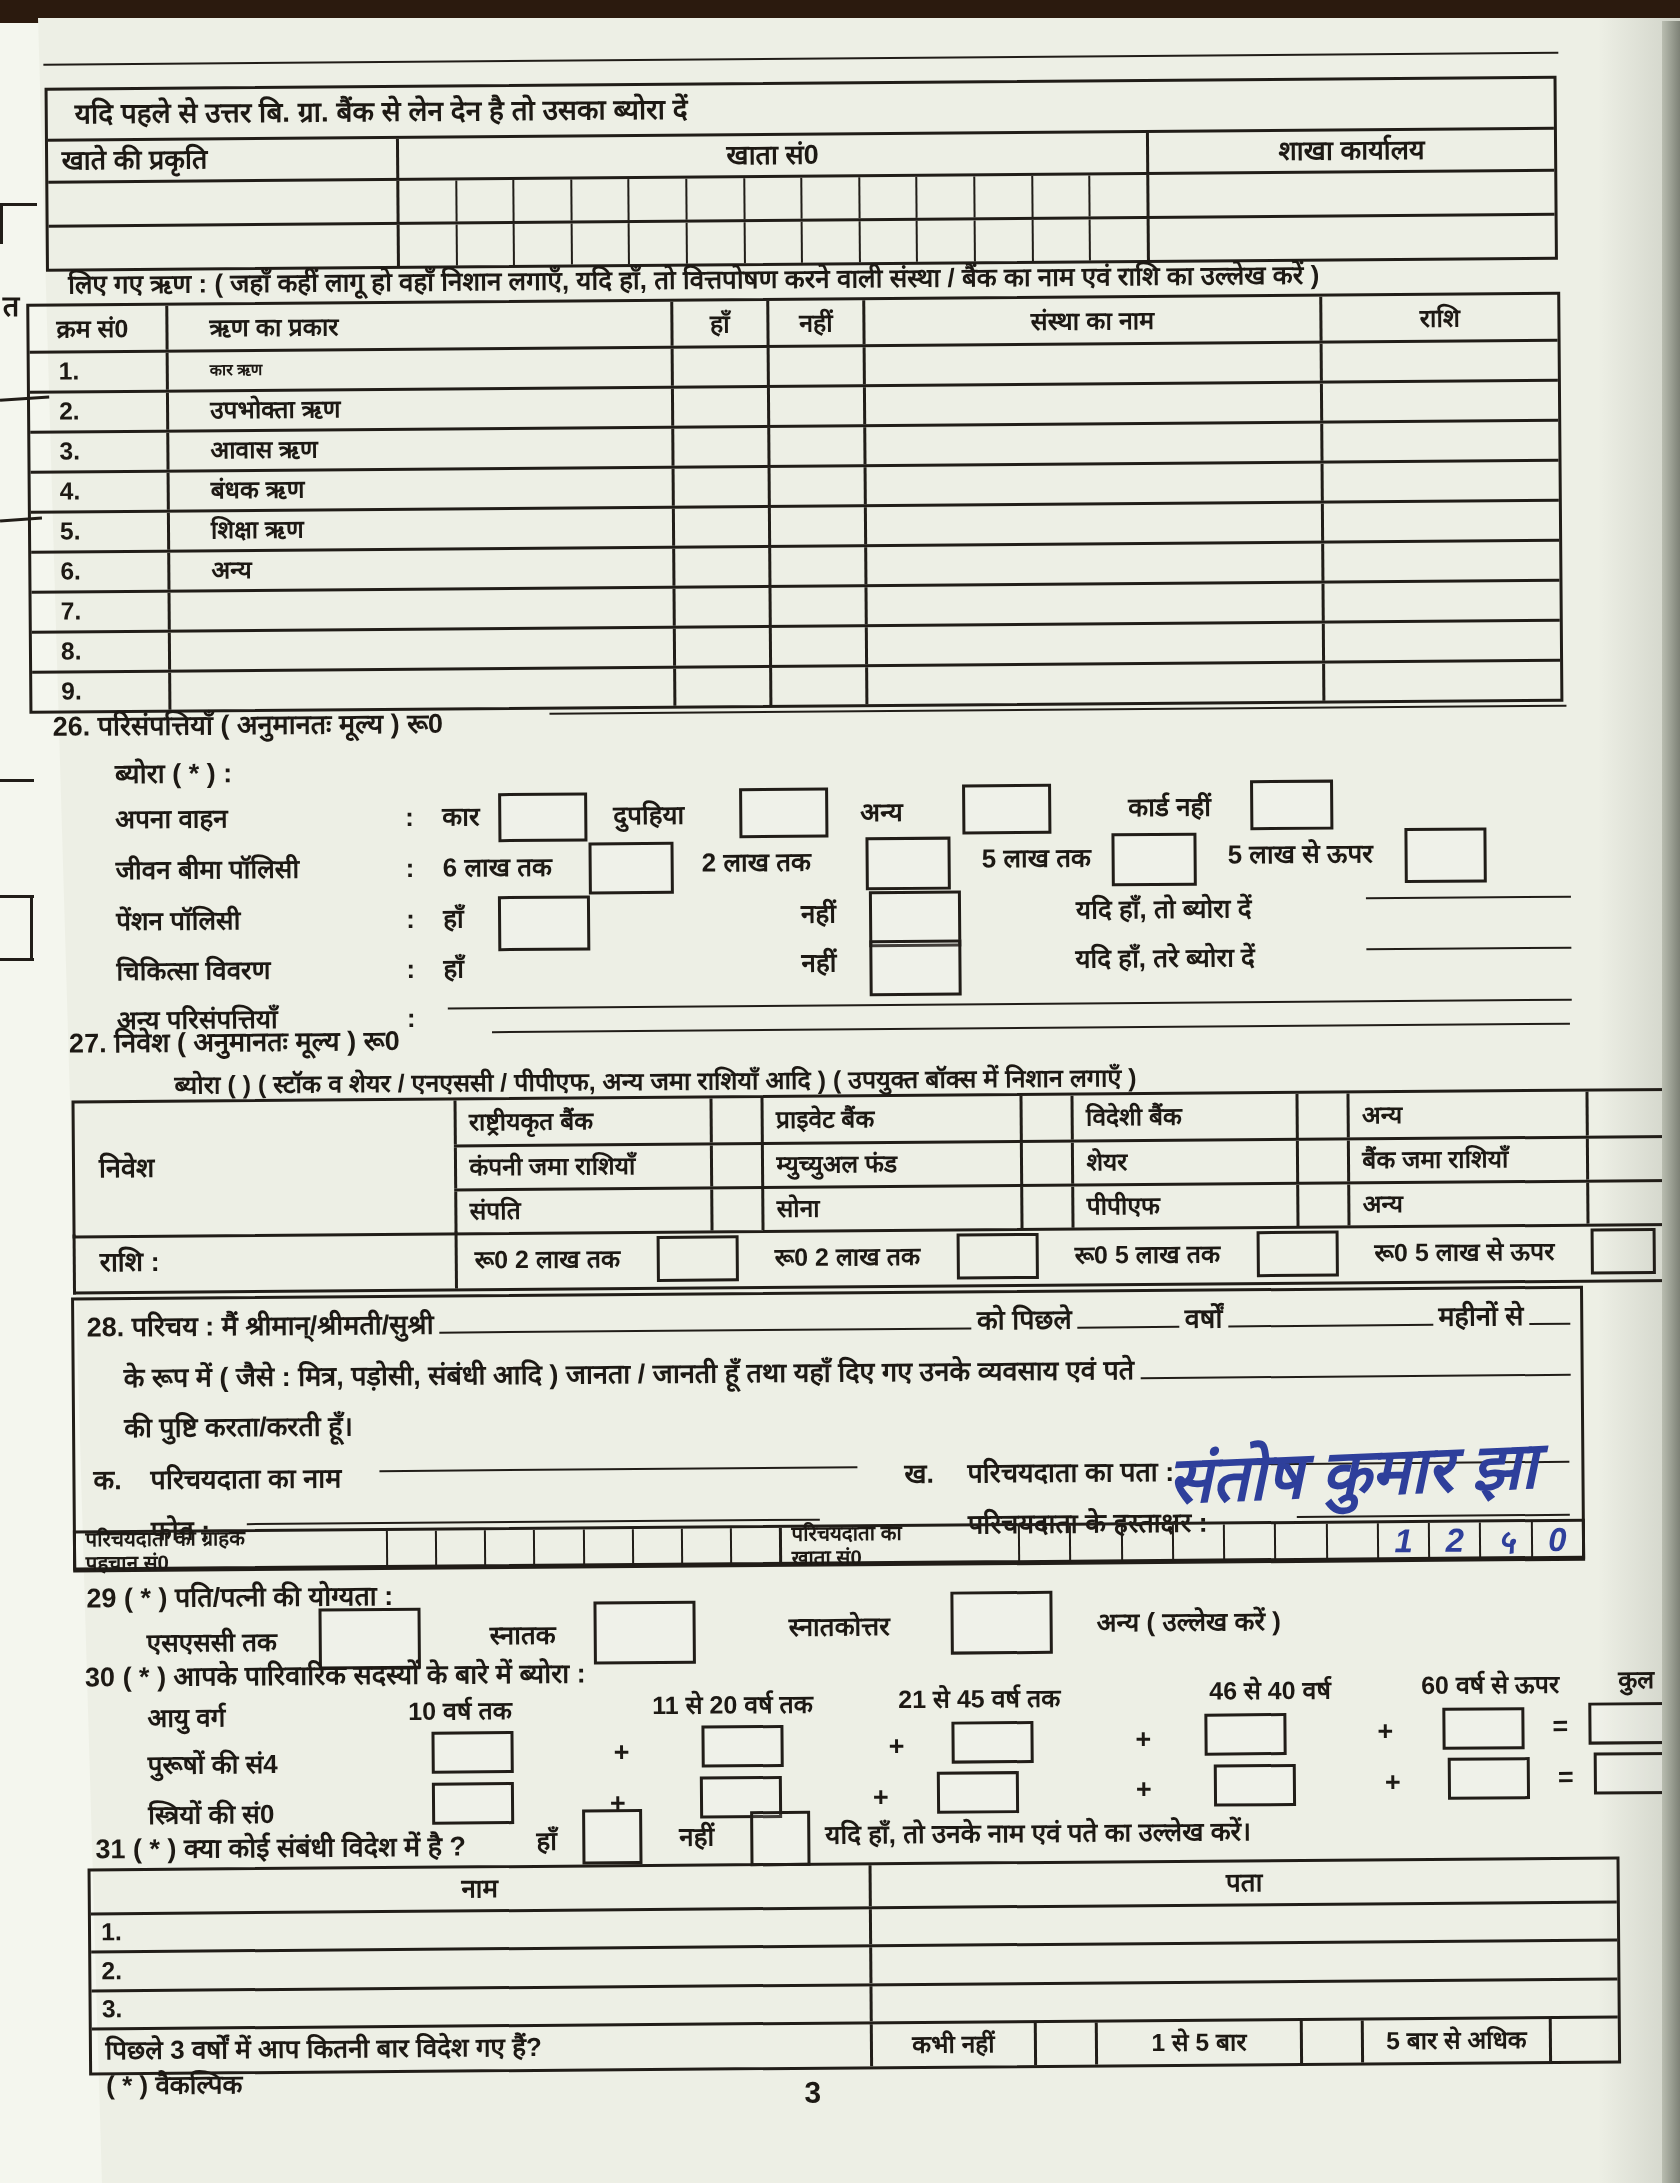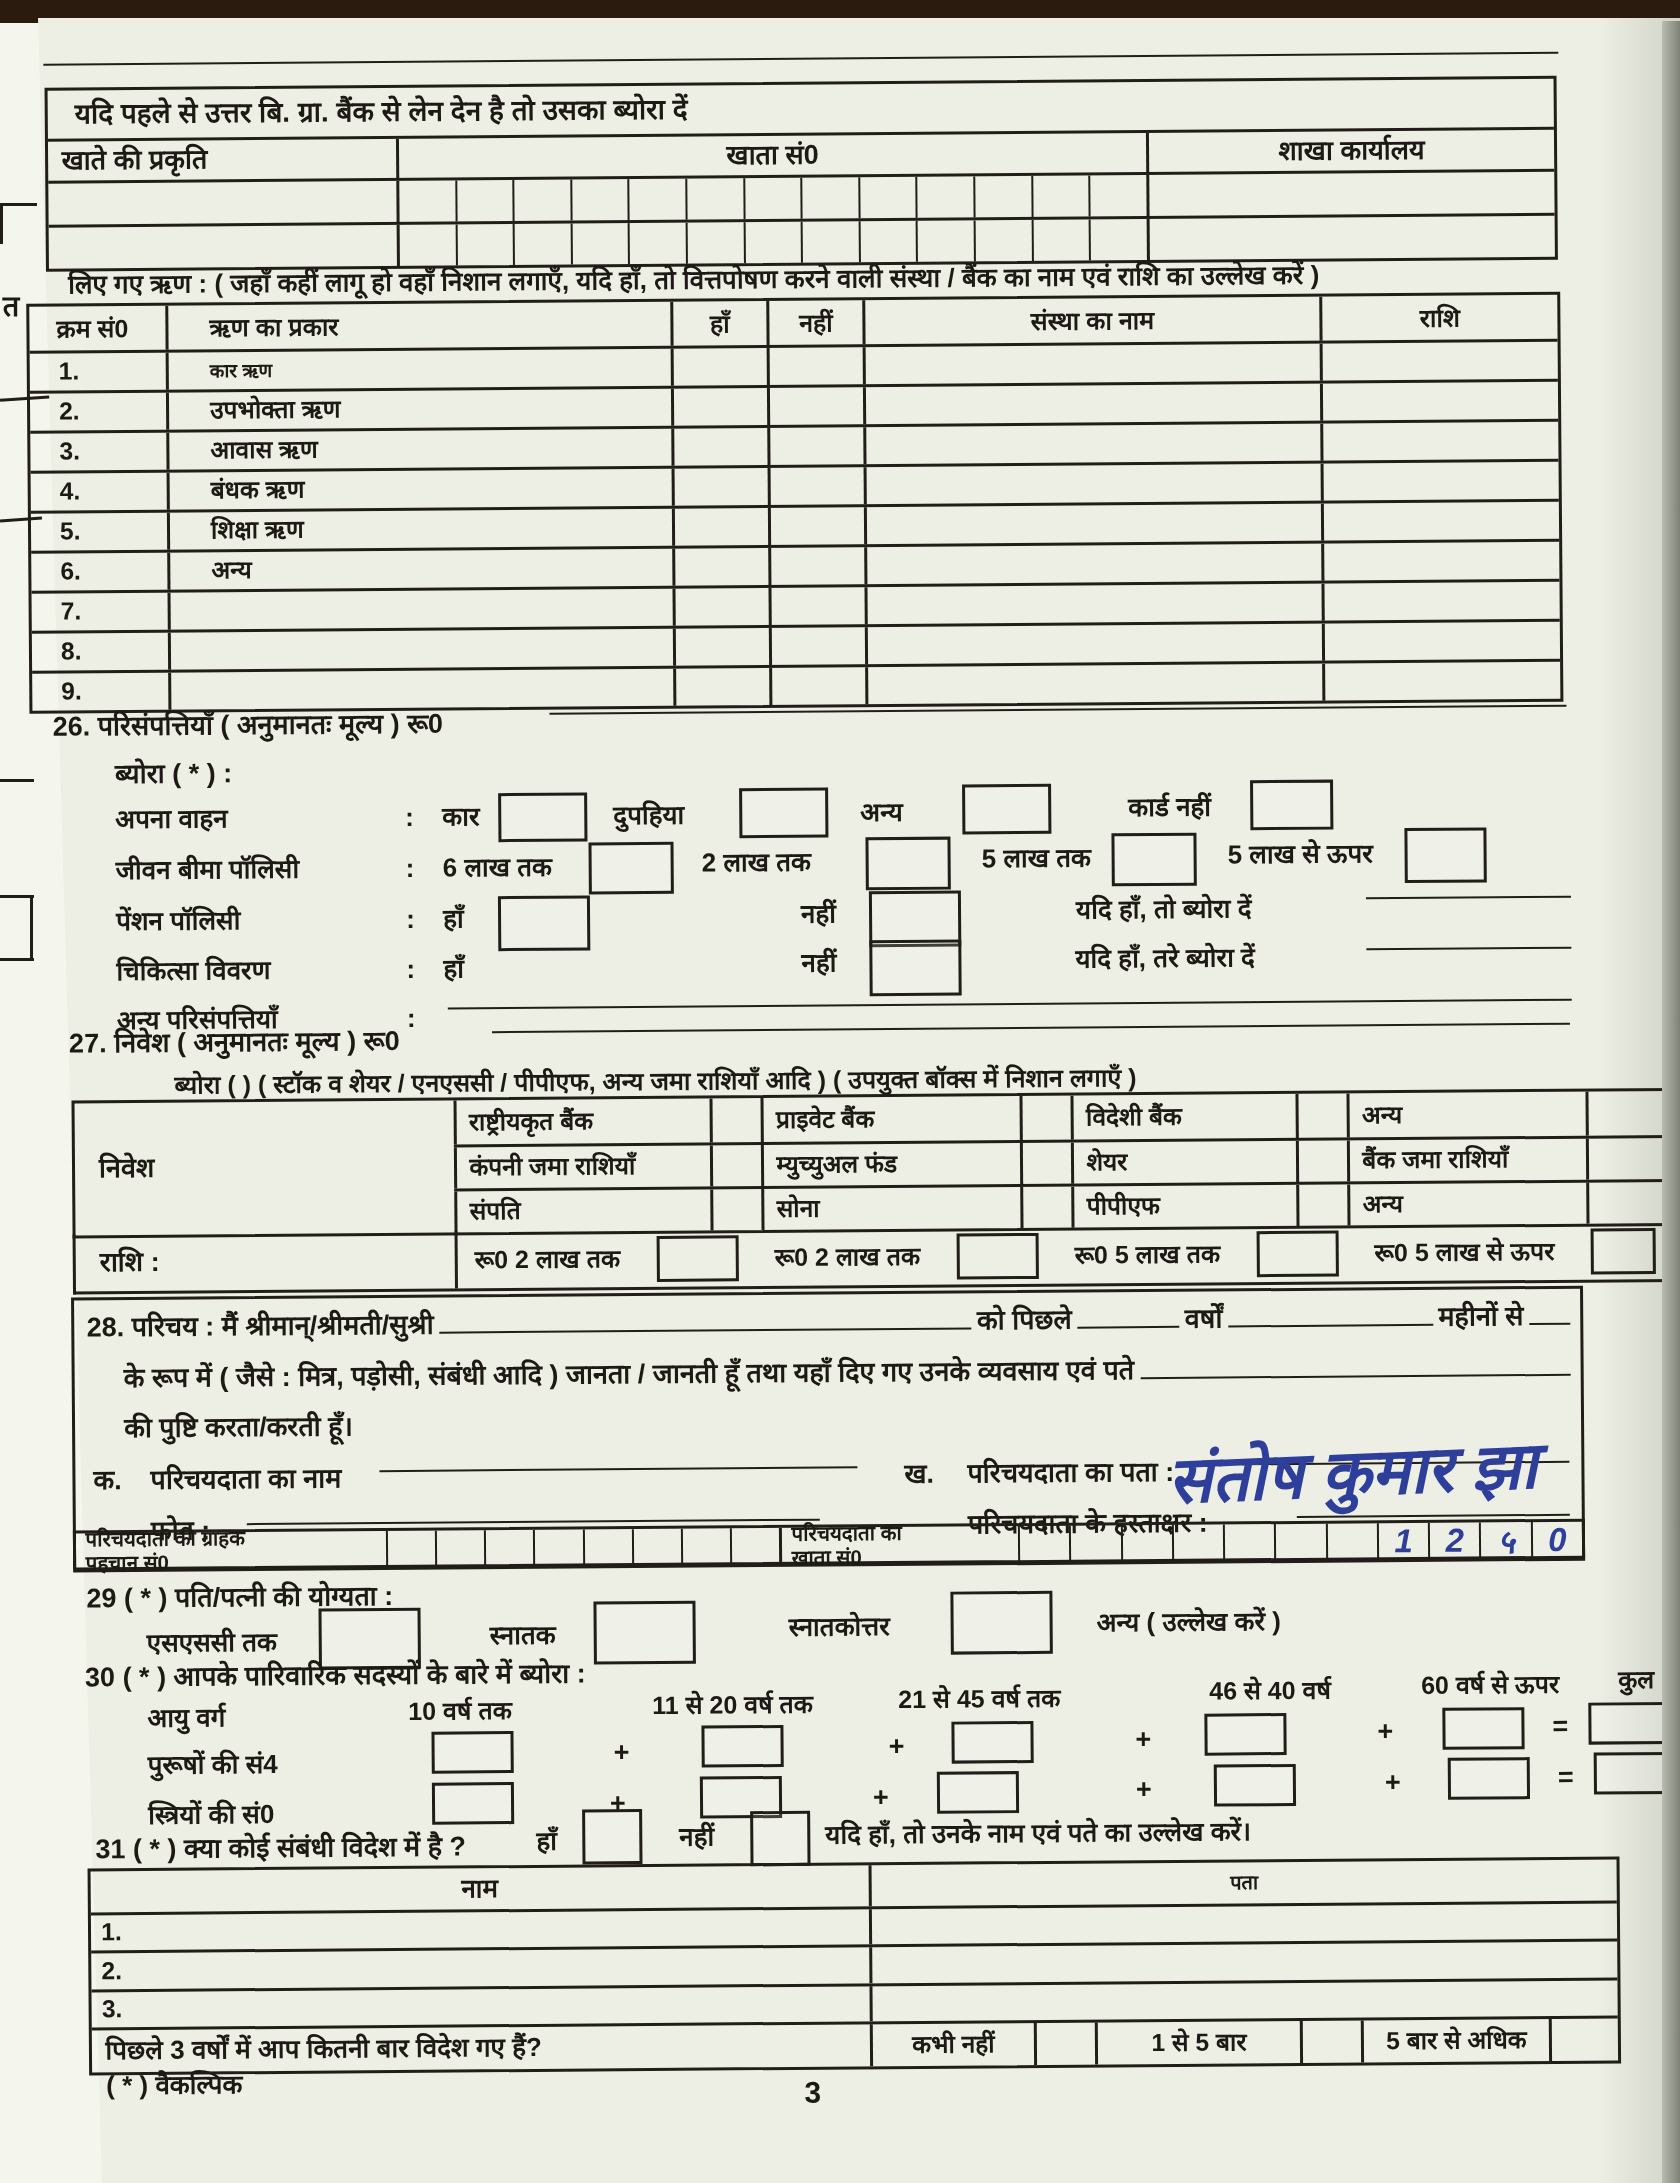--- a/index.html
+++ b/index.html
@@ -132,21 +132,21 @@
         </div>
       <div class="c bl" style="flex:1;height:100%;justify-content:center">
           <span class="t" style="font-size:25px">राशि</span>
         </div>
     </div>
     <div class="trow bt" style="height:40px">
       <div class="c" style="width:136px;height:100%;padding-left:29px">
           <span class="t" style="font-size:24.6px">1.</span>
         </div>
       <div class="c bl" style="width:505px;height:100%;padding-left:41px">
-          <span class="t" style="font-size:19px">कार ऋण</span>
+          <span class="t" style="font-size:16px">कार ऋण</span>
         </div>
       <div class="bl" style="width:96px;height:100%"></div>
       <div class="bl" style="width:96px;height:100%"></div>
       <div class="bl" style="width:457px;height:100%"></div>
       <div class="bl" style="flex:1;height:100%"></div>
     </div>
     <div class="trow bt" style="height:40px">
       <div class="c" style="width:136px;height:100%;padding-left:29px">
           <span class="t" style="font-size:24.6px">2.</span>
         </div>
@@ -494,21 +494,21 @@
   <span class="t a" style="left:667px;top:1827px;font-size:26px">नहीं</span>
   <div class="cb" style="left:738px;top:1816px;width:60px;height:55px"></div>
   <span class="t a" style="left:813px;top:1826px;font-size:26px">यदि हाँ, तो उनके नाम एवं पते का उल्लेख करें।</span>
 
   <div class="a tbl" style="left:75px;top:1868px;width:1532px">
     <div class="trow" style="height:41px">
       <div class="c" style="width:778px;height:100%;justify-content:center">
           <span class="t" style="font-size:26px">नाम</span>
         </div>
       <div class="c bl" style="flex:1;height:100%;justify-content:center">
-          <span class="t" style="font-size:20px">पता</span>
+          <span class="t" style="font-size:26px">पता</span>
         </div>
     </div>
     <div class="trow bt" style="height:38px">
       <div class="c" style="width:778px;height:100%;padding-left:10.2px">
           <span class="t" style="font-size:24.6px">1.</span>
         </div>
       <div class="bl" style="flex:1;height:100%"></div>
     </div>
     <div class="trow bt" style="height:39px">
       <div class="c" style="width:778px;height:100%;padding-left:10.2px">

